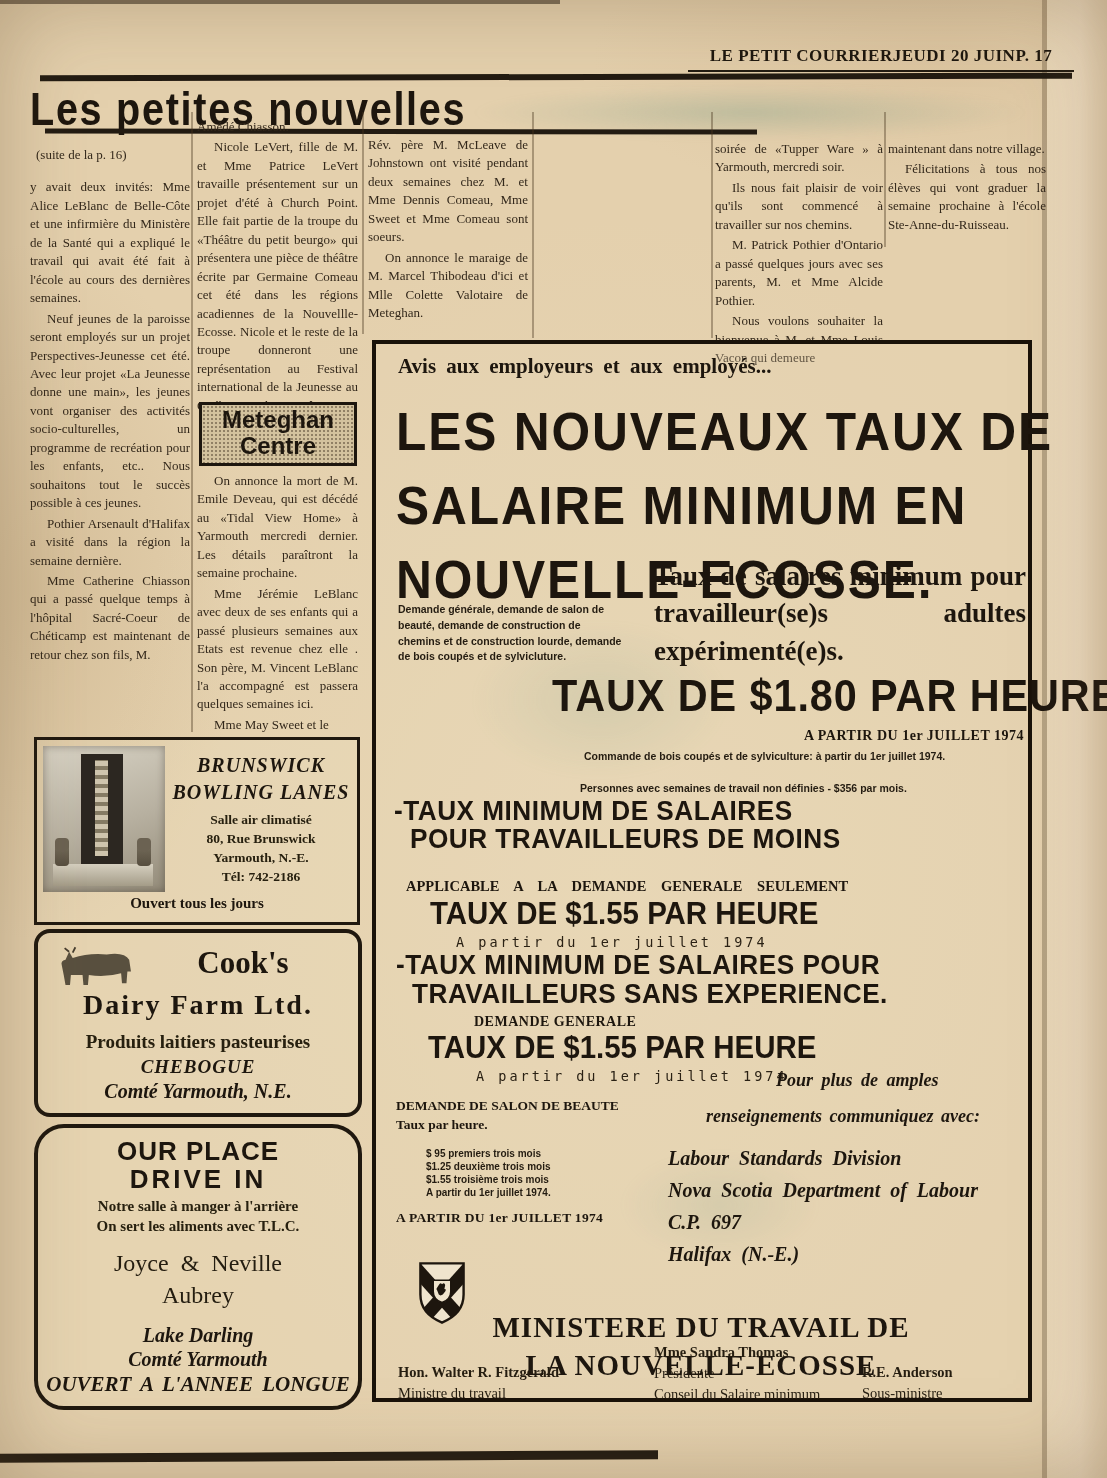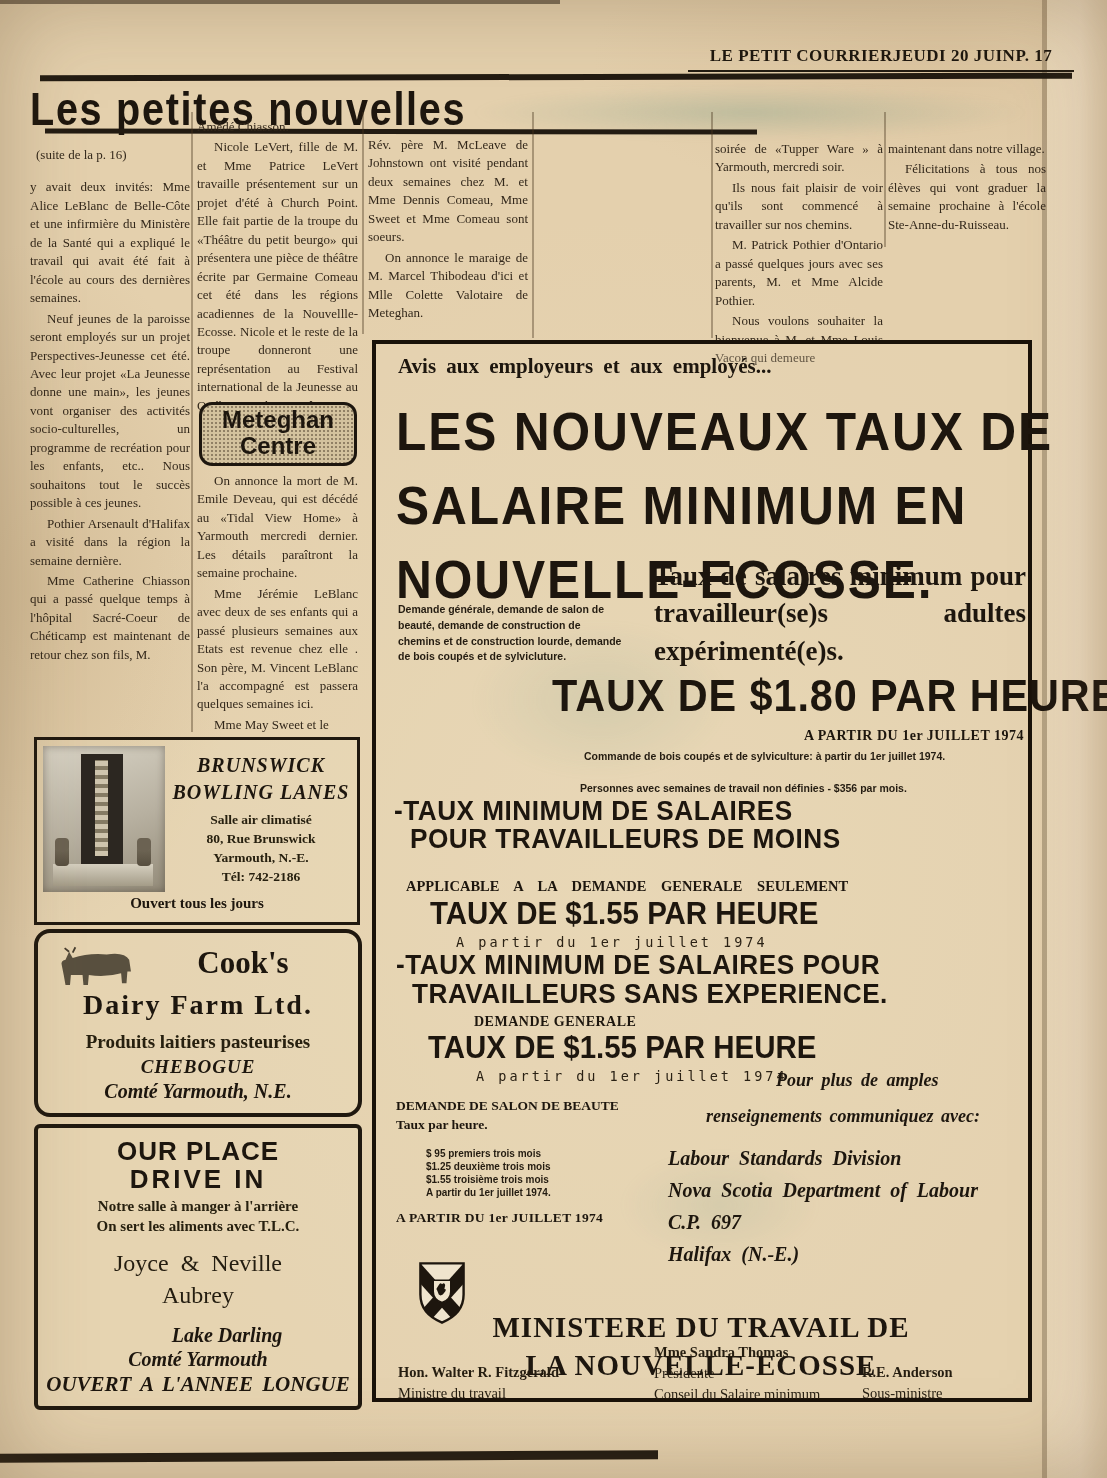--- a/index.html
+++ b/index.html
@@ -22,21 +22,21 @@
   .col p{margin:0 0 2px 0;text-indent:17px;}
   .col p.ni{text-indent:0;}
   .cond{transform-origin:0 0;display:inline-block;white-space:nowrap;}
   .ink{color:#1d160e;}
   .ghost{position:absolute;filter:blur(3px);pointer-events:none;}
   .vignette{position:absolute;inset:0;pointer-events:none;
             box-shadow:inset 0 0 90px rgba(96,72,40,.35);}
   .adbox{border:4px solid #191209;}
   .halftone{background-color:#d3c29e;
             background-image:radial-gradient(rgba(90,75,55,.55) 1px, transparent 1.3px);
-            background-size:4px 4px;border-radius:13px;}
+            background-size:4px 4px;}
 </style>
 </head>
 <body>
 
 <div class="page">
 
   <div class="ghost" style="left:470px;top:85px;width:560px;height:55px;background:radial-gradient(ellipse,rgba(110,150,130,.30),transparent 70%);"></div>
   <div class="ghost" style="left:470px;top:620px;width:260px;height:160px;background:radial-gradient(ellipse,rgba(110,150,130,.20),transparent 70%);"></div>
   <div class="ghost" style="left:620px;top:1150px;width:200px;height:110px;background:radial-gradient(ellipse,rgba(110,150,130,.18),transparent 70%);"></div>
   <div class="abs" style="left:0;top:0;width:560px;height:4px;background:rgba(40,30,18,.55);"></div>
@@ -241,28 +241,28 @@
         <path d="M20 12 L15 8 M24 13 L27 7" stroke="#463d2f" stroke-width="2" fill="none"></path>
       </svg>
     </div>
     <div class="abs serif b ink" style="left:110px;top:12px;width:190px;text-align:center;font-size:31px;">Cook's</div>
     <div class="abs serif b ink" style="left:0;top:56px;width:100%;text-align:center;font-size:28px;letter-spacing:2px;">Dairy Farm Ltd.</div>
     <div class="abs serif b" style="left:0;top:98px;width:100%;text-align:center;font-size:19px;color:#27200f;">Produits laitiers pasteurises</div>
     <div class="abs serif b i ink" style="left:0;top:123px;width:100%;text-align:center;font-size:19px;letter-spacing:1px;">CHEBOGUE</div>
     <div class="abs serif b i ink" style="left:0;top:147px;width:100%;text-align:center;font-size:20px;">Comté Yarmouth, N.E.</div>
   </div>
 
-  <div class="abs" style="left:34px;top:1124px;width:320px;height:278px;border:4px solid #1f180f;border-radius:6px;background:rgba(236,222,192,.25);">
+  <div class="abs" style="left:34px;top:1124px;width:320px;height:278px;border:4px solid #1f180f;border-radius:30px;background:rgba(236,222,192,.25);">
     <div class="abs sans b ink" style="left:0;top:8px;width:100%;text-align:center;font-size:26px;letter-spacing:1px;">OUR PLACE</div>
     <div class="abs sans b ink" style="left:0;top:36px;width:100%;text-align:center;font-size:26px;letter-spacing:3px;">DRIVE IN</div>
     <div class="abs serif b" style="left:0;top:70px;width:100%;text-align:center;font-size:15px;color:#27200f;">Notre salle à manger à l'arrière</div>
     <div class="abs serif b" style="left:0;top:90px;width:100%;text-align:center;font-size:15px;color:#27200f;">On sert les aliments avec T.L.C.</div>
     <div class="abs serif" style="left:0;top:122px;width:100%;text-align:center;font-size:24px;word-spacing:6px;color:#241d10;">Joyce &amp; Neville</div>
     <div class="abs serif" style="left:0;top:154px;width:100%;text-align:center;font-size:24px;color:#241d10;">Aubrey</div>
-    <div class="abs serif b i ink" style="left:0;top:196px;width:100%;text-align:center;font-size:20px;padding-left:29px;">Lake Darling</div>
+    <div class="abs serif b i ink" style="left:0;top:196px;width:100%;text-align:center;font-size:20px;">Lake Darling</div>
     <div class="abs serif b i ink" style="left:0;top:220px;width:100%;text-align:center;font-size:20px;">Comté Yarmouth</div>
     <div class="abs serif b i ink" style="left:-4px;top:244px;width:328px;text-align:center;font-size:21px;word-spacing:4px;white-space:nowrap;">OUVERT A L'ANNEE LONGUE</div>
   </div>
 
   <div class="abs rule" style="left:0;top:1452px;width:658px;height:9px;transform:rotate(-.3deg);"></div>
 
   <div class="vignette"></div>
 </div>
 
 </body></html>

